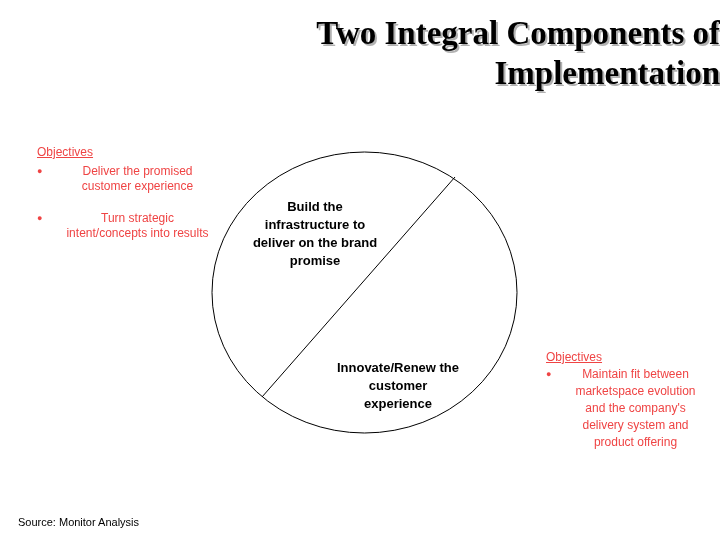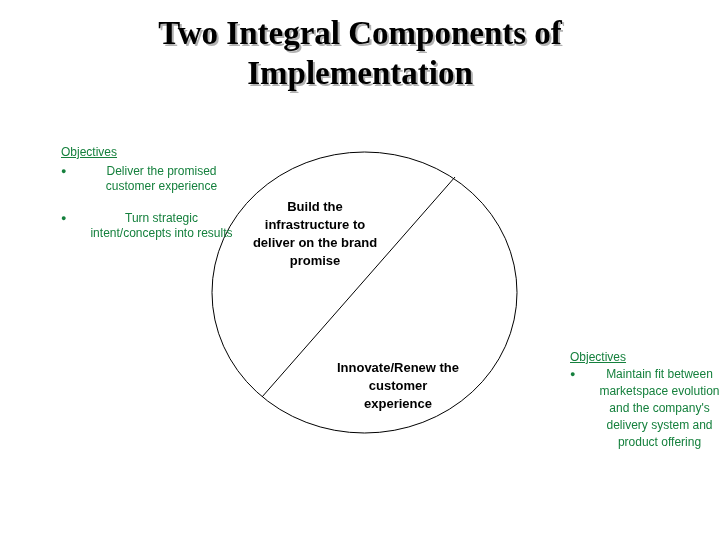--- a/index.html
+++ b/index.html
@@ -17,42 +17,41 @@
     color: #000000;
   }
   .pre { white-space: pre-line; }
 
   .title {
     position: absolute;
     top: 13px;
     left: 0;
     width: 720px;
     margin: 0;
-    text-align: center;
+    text-align: right;
     font-family: "Liberation Serif", serif;
     font-weight: bold;
     font-size: 33px;
     line-height: 40px;
     color: #000000;
     text-shadow: 2px 2px 0 #b2b2b2;
   }
 
   .diagram-svg {
     position: absolute;
     top: 0;
     left: 0;
     width: 720px;
     height: 540px;
   }
 
   .panel {
     position: absolute;
     font-size: 12px;
-    color: #15803d;
-    margin-left: 24px;
+    color: #ef4444;
   }
   .panel-left {
     left: 37px;
     top: 145px;
     width: 192px;
     line-height: 15px;
   }
   .panel-right {
     left: 546px;
     top: 349px;
@@ -146,14 +145,15 @@
     <div class="bullet-item">
       <span class="bullet-glyph">●</span>
       <span class="bullet-text pre">Maintain fit between
 marketspace evolution
 and the company's
 delivery system and
 product offering</span>
     </div>
   </div>
 
+  <div class="source">Source: Monitor Analysis</div>
 
 </div>
 
 </body></html>

